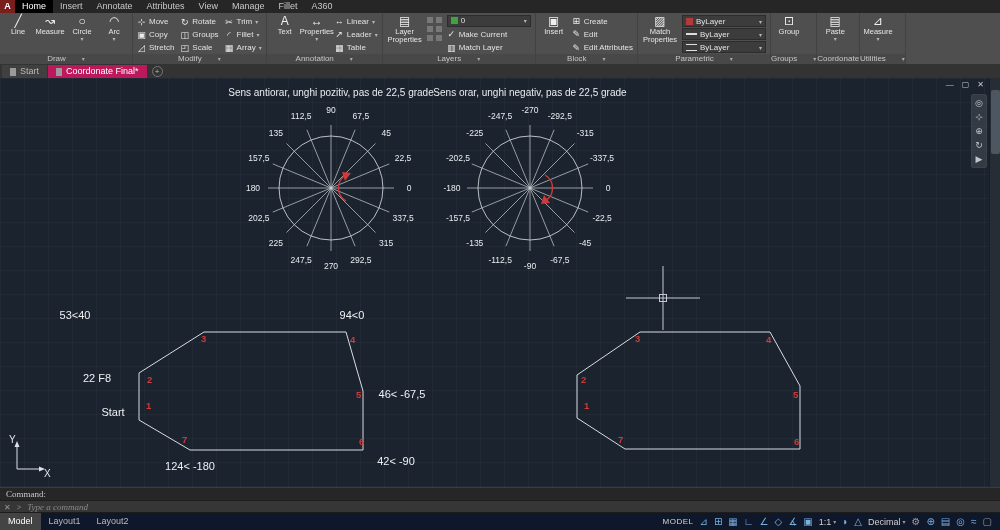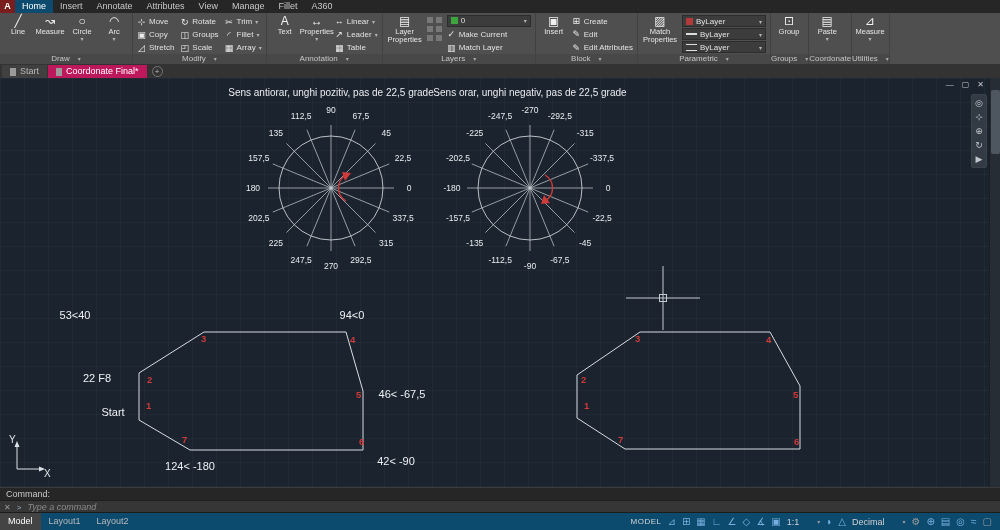--- a/index.html
+++ b/index.html
@@ -2,26 +2,26 @@
 <html><head>
 <meta charset="utf-8">
 <style>
   *{box-sizing:border-box;margin:0;padding:0}
   html,body{width:1000px;height:530px;overflow:hidden;background:#000;
     font-family:"Liberation Sans","DejaVu Sans",sans-serif;-webkit-font-smoothing:antialiased}
   
   .tabstrip{height:13px;background:#262626;display:flex;align-items:stretch;font-size:9px;color:#c8c8c8}
   .applogo{width:15px;background:#7a1d1d;color:#fff;font-size:9px;font-weight:bold;text-align:center;line-height:13px}
   .rtab{padding:0 7px;line-height:13px;white-space:nowrap}
-  .rtab.active{background:#0c4a6e;color:#fff}
+  .rtab.active{background:#000000;color:#fff}
   
   .ribbon{height:51px;background:#4f4f4f;display:flex;color:#e4e4e4;overflow:hidden}
   .panel{display:flex;flex-direction:column;border-right:1px solid #424242;background:#4f4f4f}
   .pbody{flex:1;display:flex;padding:2px 4px 0;gap:4px;overflow:hidden}
-  .plabel{height:10px;font-size:8px;line-height:10px;text-align:center;color:#c6c6c6;display:flex;justify-content:center;gap:8px;background:#484848}
+  .plabel{height:10px;font-size:8px;line-height:10px;text-align:center;color:#c6c6c6;display:flex;justify-content:center;gap:16px;background:#484848}
   .pla{font-size:6px;line-height:10px;color:#a8a8a8}
   .bigbtn{width:28px;display:flex;flex-direction:column;align-items:center;font-size:7.5px;line-height:8px;text-align:center;color:#e6e6e6}
   .bigbtn.wide{width:36px}
   .bigbtn .ic{font-size:12px;line-height:13px;height:13px;color:#f0f0f0}
   .bigbtn .da{font-size:6px;color:#b5b5b5;line-height:6px}
   .mgrid{display:grid;grid-template-rows:repeat(3,13px);grid-auto-flow:column;column-gap:6px}
   .smallbtn{display:flex;align-items:center;gap:3px;font-size:8px;height:13px;white-space:nowrap;color:#e2e2e2}
   .smallbtn .ic{width:9px;font-size:9px;text-align:center;color:#ececec}
   .smallbtn .da{font-size:6px;color:#b5b5b5}
   .vcol{display:flex;flex-direction:column;justify-content:flex-start;gap:1px}
@@ -43,35 +43,35 @@
   .canvas{position:relative;height:409px;background:#1b232e;overflow:hidden;
     background-image:linear-gradient(rgba(255,255,255,.028) 1px,transparent 1px),
                      linear-gradient(90deg,rgba(255,255,255,.028) 1px,transparent 1px);
     background-size:24px 24px}
   .canvas svg{position:absolute;left:0;top:0}
   .winctl{position:absolute;top:2px;right:16px;display:flex;gap:8px;color:#c3c8cd;font-size:8px;line-height:9px}
   .navbar{position:absolute;top:16px;right:13px;width:16px;background:rgba(70,78,88,.55);border:1px solid #3a424c;border-radius:2px;display:flex;flex-direction:column;align-items:center;padding:3px 0;gap:4px;color:#c0c6cc;font-size:9px}
   .scroll{position:absolute;top:0;right:0;width:11px;height:100%;background:#272d35;border-left:1px solid #1a1f26}
   .thumb{position:absolute;top:12px;left:1px;width:9px;height:64px;background:#4e565f;border-radius:2px}
   
-  .cmd{height:25px;background:#262626;border-top:1px solid #3c3c3c;font-family:Liberation Sans, sans-serif}
+  .cmd{height:25px;background:#262626;border-top:1px solid #3c3c3c;font-family:Liberation Serif, serif}
   .cmdhist{height:12px;line-height:12px;font-size:9px;color:#c9c9c9;padding-left:6px}
   .cmdrow{height:13px;background:#363636;border-top:1px solid #1e1e1e;display:flex;align-items:center;gap:6px;padding-left:4px;font-size:9px}
   .cmdx{color:#999;font-size:8px}
   .cmdprompt{color:#9fb3c8;font-size:8px}
   .cmdph{color:#8a8a8a;font-style:italic}
   
-  .statusbar{height:18px;background:#0c4a6e;display:flex;align-items:center;font-size:9px;color:#b9b9b9;border-top:1px solid #1c1c1c}
+  .statusbar{height:18px;background:#0f172a;display:flex;align-items:center;font-size:9px;color:#b9b9b9;border-top:1px solid #1c1c1c}
   .ltab{padding:0 8px;height:17px;line-height:17px;white-space:nowrap}
   .ltab.active{background:#444;color:#fff}
   .stright{margin-left:auto;display:flex;align-items:center;gap:6px;padding-right:8px}
   .space{font-size:8px;letter-spacing:.5px;color:#d5d5d5}
   .sticon{color:#79b0e0;font-size:10px;line-height:17px}
   .sticon.gray{color:#9a9a9a}
-  .stext{color:#d0d0d0;display:flex;align-items:center;gap:18px;white-space:nowrap}
+  .stext{color:#d0d0d0;display:flex;align-items:center;gap:2px;white-space:nowrap}
   .stext .da{font-size:6px;color:#999}
 </style>
 </head>
 <body>
 
 <div>
 
   <div class="tabstrip">
     <div class="applogo">A</div>
     <div id="ribbonTabs" style="display:flex">

